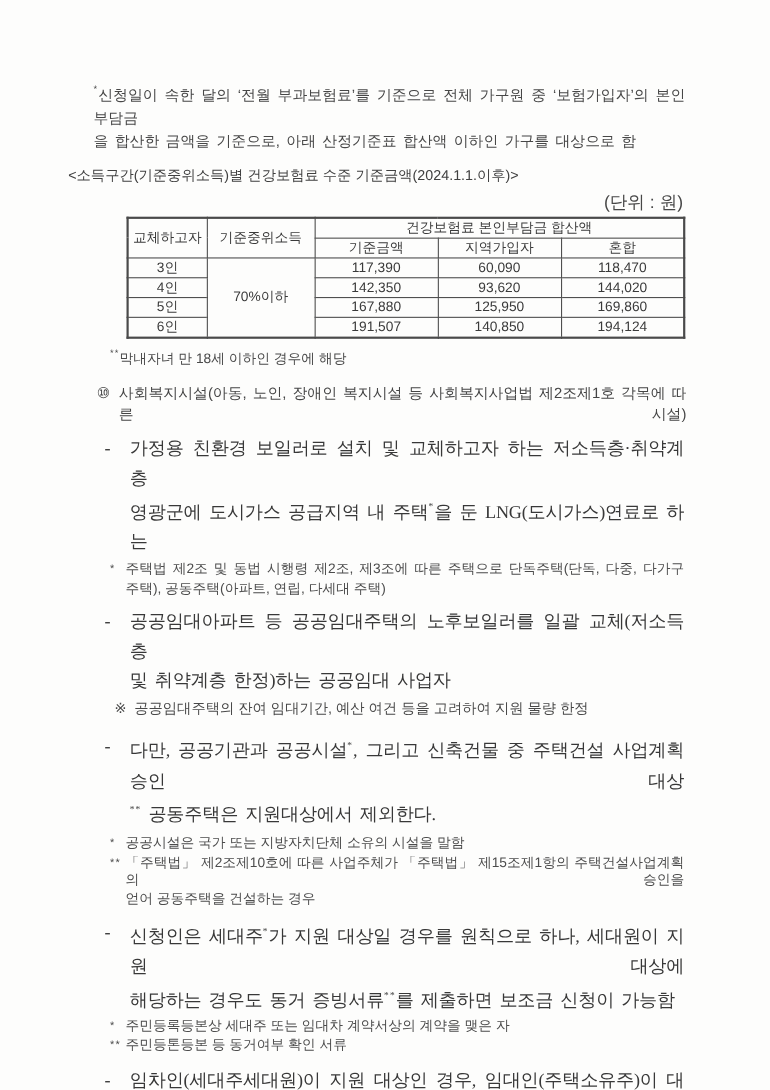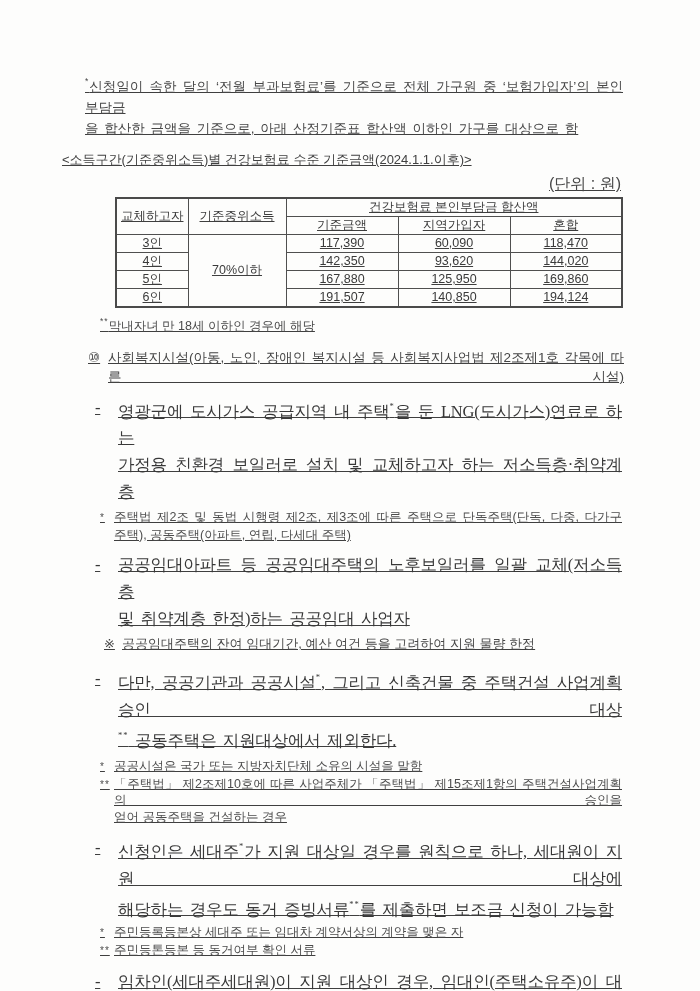--- a/index.html
+++ b/index.html
@@ -2,21 +2,20 @@
 <html><head>
 <meta charset="utf-8">
 <style>
   * { margin:0; padding:0; box-sizing:border-box; }
   html,body { background:#e8e8e8; }
   .page {
     position:relative; width:700px; height:991px; margin:0 auto;
     background:#fdfdfc; color:#3f3f3f; overflow:hidden;
     padding:72px 78px 20px 62px;
     font-family:"Liberation Sans","DejaVu Sans",sans-serif;
-    text-decoration:underline;
   }
   .flush { text-align:justify; text-align-last:justify; }
   sup.sm { font-size:8.5px; letter-spacing:1px; vertical-align:super; position:relative; top:-1px; }
 
   
   .intro { margin-left:23px; width:538px; font-size:13.5px; line-height:21px; color:#474747; word-spacing:2px; }
 
   
   .caption { margin-top:12px; width:560px; text-align:left; font-size:13px; color:#404040; }
   .unit { margin-top:5px; width:559px; text-align:right; font-size:16px; color:#474747; }
@@ -116,22 +115,22 @@
   <div class="tbl-foot"><sup class="sm">**</sup><span>막내자녀 만 18세 이하인 경우에 해당</span></div>
 
   <div class="circ10">
     <span class="num">⑩</span>
     <div class="txt flush">사회복지시설(아동, 노인, 장애인 복지시설 등 사회복지사업법 제2조제1호 각목에 따른 시설)</div>
   </div>
 
   <div class="dash-item mt8">
     <span class="dash">-</span>
     <div class="body">
+      <div class="flush">가정용 친환경 보일러로 설치 및 교체하고자 하는 저소득층·취약계층</div>
       <div class="flush"><span>영광군에 도시가스 공급지역 내 주택</span><sup class="sm">*</sup><span>을 둔 LNG(도시가스)연료로 하는</span></div>
-      <div class="flush">가정용 친환경 보일러로 설치 및 교체하고자 하는 저소득층·취약계층</div>
     </div>
   </div>
 
   <div class="fn mt4">
     <div class="fn-line">
       <span class="fn-m">*</span>
       <span class="fn-t flush">주택법 제2조 및 동법 시행령 제2조, 제3조에 따른 주택으로 단독주택(단독, 다중, 다가구</span>
     </div>
     <div class="fn-ind">주택), 공동주택(아파트, 연립, 다세대 주택)</div>
   </div>

